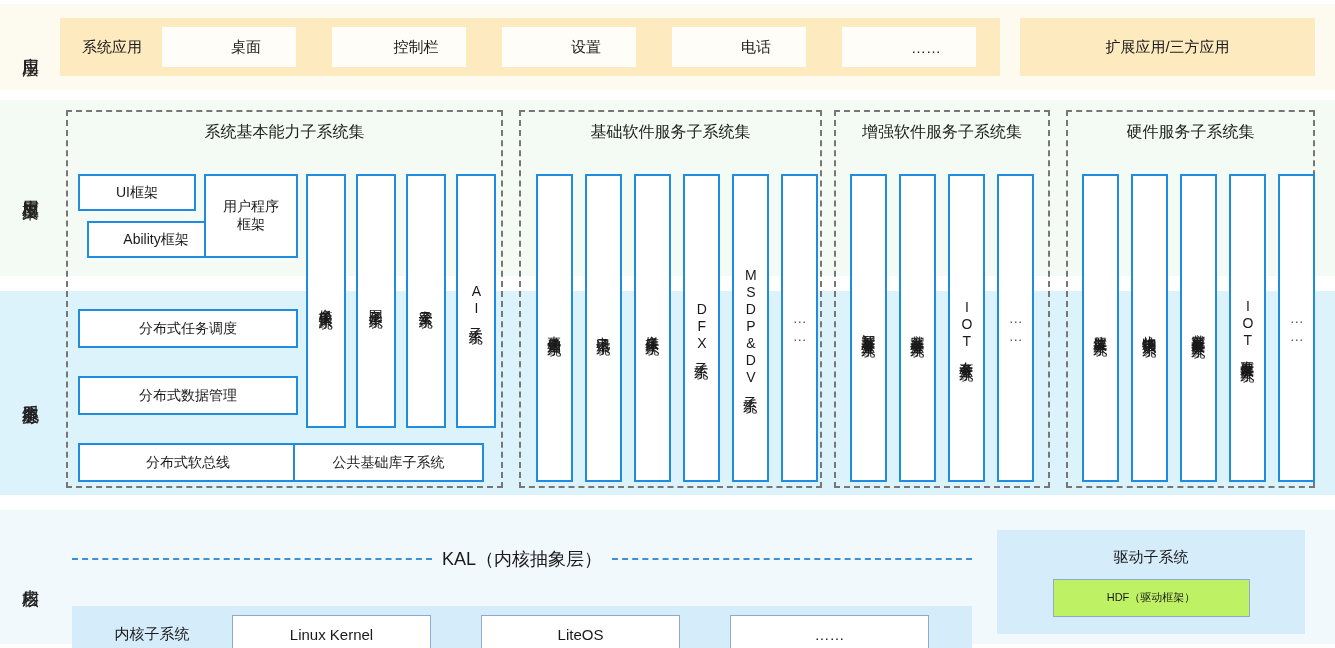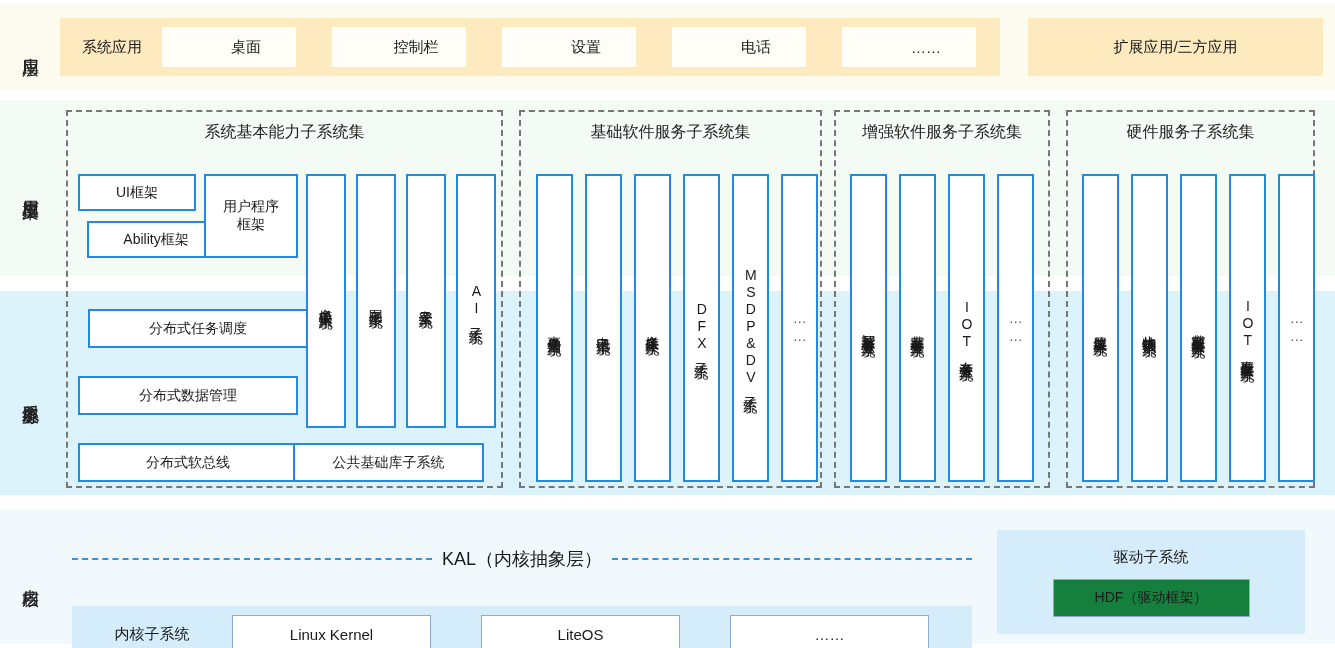--- a/index.html
+++ b/index.html
@@ -32,21 +32,21 @@
     display: flex; align-items: center; justify-content: center;
     font-size: 17px; color: #222;
   }
   .layer-label .vtext { letter-spacing: 2px; }
 
   .app-bar {
     height: 58px; background: #fdeabf;
     display: flex; align-items: center; gap: 12px;
   }
   .app-bar.main { width: 940px; padding-left: 14px; }
-  .app-bar.ext  { width: 295px; margin-left: 28px; justify-content: center; }
+  .app-bar.ext  { width: 295px; margin-left: 20px; justify-content: center; }
 
   .app-bar .section-name {
     font-size: 15px; color: #1a1a1a; width: 118px; text-align: center;
   }
   .app-box {
     background: #fffdf7; height: 40px;
     display: flex; align-items: center; justify-content: center;
     font-size: 15px; color: #1a1a1a;
     flex: 0 0 auto; width: 134px; margin-right: 24px; padding-left: 34px;
   }
@@ -94,21 +94,21 @@
     font-size: 14px; color: #1a1a1a; text-align: center;
   }
   .bx.vert .vtext { font-size: 14px; }
   .bx.dots { font-size: 14px; color: #555; }
   .bx.dots .vtext { letter-spacing: 2px; }
 
   
   .g1 .b-ui      { left: 10px;  top: 62px;  width: 118px; height: 37px; }
   .g1 .b-ability { left: 19px;  top: 109px; width: 138px; height: 37px; }
   .g1 .b-userapp { left: 136px; top: 62px;  width: 94px;  height: 84px; }
-  .g1 .b-dts     { left: 20px;  top: 197px; width: 220px; height: 39px; }
+  .g1 .b-dts     { left: 10px;  top: 197px; width: 220px; height: 39px; }
   .g1 .b-ddm     { left: 10px;  top: 264px; width: 220px; height: 39px; }
   .g1 .b-dsb     { left: 10px;  top: 331px; width: 220px; height: 39px; }
   .g1 .b-lib     { left: 225px; top: 331px; width: 191px; height: 39px; }
 
   .g1 .tall { top: 62px; height: 254px; width: 40px; }
   .g1 .t1 { left: 238px; }
   .g1 .t2 { left: 288px; }
   .g1 .t3 { left: 338px; }
   .g1 .t4 { left: 388px; }
 
@@ -172,24 +172,24 @@
   .kbox.last { margin-right: 0; }
 
   .driver-band {
     position: absolute; left: 997px; top: 20px; width: 308px; height: 104px;
     background: #d5ecfa;
     display: flex; flex-direction: column; align-items: center;
     justify-content: center; gap: 12px;
   }
   .driver-band .dnm { font-size: 15px; color: #1a1a1a; }
   .driver-band .dbox {
-    width: 197px; height: 38px; background: #15803d;
+    width: 197px; height: 38px; background: #bef264;
     border: 1px solid #8fa9cf;
     display: flex; align-items: center; justify-content: center;
-    font-size: 14px; color: #1a1a1a;
+    font-size: 11px; color: #1a1a1a;
   }
 </style>
 </head>
 <body>
 
 <div class="page">
 
   <div class="app-layer">
     <div class="layer-label">
       <span class="vtext">应用层</span>

